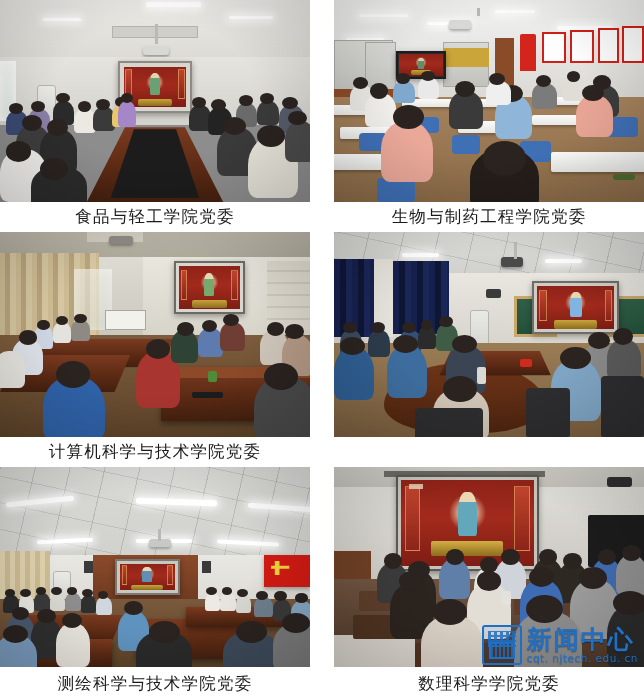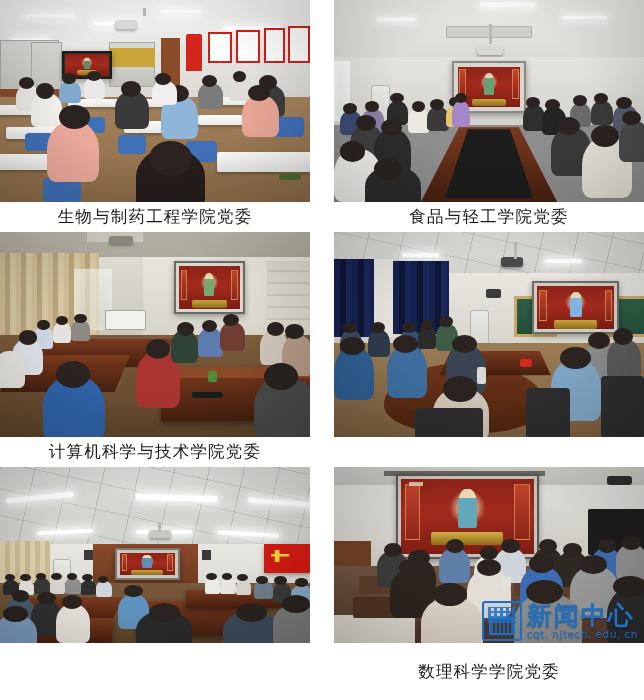--- a/index.html
+++ b/index.html
@@ -19,21 +19,21 @@
   }
   .cell { position: relative; display: flex; flex-direction: column; }
   .photo {
     width: 100%;
     position: relative;
     overflow: hidden;
     background: #8d8d8d;
   }
   .r1 .photo { height: 202px; }
   .r2 .photo { height: 205px; }
-  .r3 .photo { height: 176px; }
+  .r3 .photo { height: 200px; }
   .caption {
     flex: 1 1 auto;
     display: flex;
     align-items: center;
     justify-content: center;
     font-size: 16.5px;
     color: #1a1a1a;
     letter-spacing: 1.2px;
     background: #ffffff;
     line-height: 1;
@@ -197,120 +197,20 @@
     font-size: 10.5px; line-height: 1.25;
     color: #1f6fc4;
     letter-spacing: .5px;
     text-shadow: 0 1px 1px rgba(0,0,0,.3);
   }
 </style>
 </head>
 <body>
 
 <div class="grid">
-
-  <div class="cell r1">
-    <div class="photo blur">
-      <div class="scene">
-        <div class="layer ceiling-white" style="height:34%"></div>
-        <div class="layer lamp" style="left:8%;top:7%;width:16%;height:3px"></div>
-        <div class="layer lamp" style="left:30%;top:11%;width:14%;height:3px"></div>
-        <div class="layer lamp" style="left:52%;top:5%;width:13%;height:3px"></div>
-        <div class="layer lamp" style="left:72%;top:13%;width:18%;height:4px"></div>
-        <div class="layer lamp" style="left:4%;top:19%;width:12%;height:3px"></div>
-        <div class="layer projector" style="left:37%;top:10%;width:22px;height:9px"></div>
-        <div class="layer proj-rod" style="left:46%;top:4%;width:3px;height:8px"></div>
-
-        <div class="layer wall" style="top:30%;height:26%"></div>
-
-        <div class="layer cabinet" style="left:0%;top:20%;width:19%;height:26%"></div>
-        <div class="layer cabinet" style="left:10%;top:21%;width:10%;height:24%"></div>
-        <div class="layer" style="left:0%;top:44%;width:20%;height:6%;background:#8a4b28"></div>
-        <div class="layer cabinet" style="left:35%;top:21%;width:15%;height:22%"></div>
-        <div class="layer" style="left:35%;top:24%;width:15%;height:9%;background:#c9a53a"></div>
-
-        <div class="layer screen-frame" style="left:20%;top:25%;width:16%;height:14%">
-          <div class="screen-img"></div>
-          <div class="screen-figure" style="left:44%;top:24%;width:13%;height:42%"></div>
-          <div class="screen-desk"></div>
-        </div>
-
-        <div class="layer" style="left:52%;top:19%;width:6%;height:23%;background:#8a4b28"></div>
-
-        <div class="layer" style="left:60%;top:17%;width:5%;height:18%;background:#d3251c;border-radius:2px 2px 0 0"></div>
-
-        <div class="layer redpanel" style="left:67%;top:16%;width:8%;height:15%"></div>
-        <div class="layer redpanel" style="left:76%;top:15%;width:8%;height:16%"></div>
-        <div class="layer redpanel" style="left:85%;top:14%;width:7%;height:17%"></div>
-        <div class="layer redpanel" style="left:93%;top:13%;width:7%;height:18%"></div>
-
-        <div class="layer floor" style="height:52%"></div>
-
-        <div class="layer table-white" style="left:-2%;top:52%;width:20%;height:5%"></div>
-        <div class="layer table-white" style="left:22%;top:49%;width:16%;height:4%"></div>
-        <div class="layer table-white" style="left:44%;top:49%;width:16%;height:4%"></div>
-        <div class="layer table-white" style="left:68%;top:48%;width:18%;height:4%"></div>
-        <div class="layer table-white" style="left:2%;top:63%;width:22%;height:6%"></div>
-        <div class="layer table-white" style="left:40%;top:60%;width:20%;height:6%"></div>
-        <div class="layer table-white" style="left:64%;top:57%;width:22%;height:5%"></div>
-        <div class="layer table-white" style="left:-4%;top:76%;width:26%;height:8%"></div>
-        <div class="layer table-white" style="left:70%;top:75%;width:34%;height:10%"></div>
-
-        <div class="layer chair-blue" style="left:8%;top:66%;width:9%;height:9%"></div>
-        <div class="layer chair-blue" style="left:26%;top:58%;width:8%;height:8%"></div>
-        <div class="layer chair-blue" style="left:38%;top:67%;width:9%;height:9%"></div>
-        <div class="layer chair-blue" style="left:60%;top:70%;width:10%;height:10%"></div>
-        <div class="layer chair-blue" style="left:14%;top:88%;width:12%;height:12%"></div>
-        <div class="layer chair-blue" style="left:88%;top:58%;width:10%;height:10%"></div>
-
-        <div class="person" style="left:5%;top:42%;width:8%;height:13%;background:#e8e6e2"></div>
-        <div class="head" style="left:6%;top:38%;width:5%;height:6%"></div>
-
-        <div class="person" style="left:19%;top:40%;width:7%;height:11%;background:#7fa8cc"></div>
-        <div class="head" style="left:20%;top:36%;width:4.5%;height:5.5%"></div>
-
-        <div class="person" style="left:27%;top:38%;width:7%;height:11%;background:#e9e9e9"></div>
-        <div class="head" style="left:28%;top:35%;width:4.5%;height:5%"></div>
-
-        <div class="person" style="left:10%;top:46%;width:10%;height:17%;background:#f0eeea"></div>
-        <div class="head" style="left:11.5%;top:41%;width:6%;height:8%"></div>
-
-        <div class="person" style="left:37%;top:45%;width:11%;height:19%;background:#3a3a3a"></div>
-        <div class="head" style="left:39%;top:40%;width:6.5%;height:8%"></div>
-
-        <div class="person" style="left:52%;top:47%;width:12%;height:22%;background:#8fb6d8"></div>
-        <div class="head" style="left:54%;top:42%;width:7%;height:8.5%"></div>
-
-        <div class="person" style="left:49%;top:40%;width:8%;height:12%;background:#efefef"></div>
-        <div class="head" style="left:50%;top:36%;width:5%;height:6%"></div>
-
-        <div class="person" style="left:64%;top:41%;width:8%;height:13%;background:#7b7b7b"></div>
-        <div class="head" style="left:65%;top:37%;width:5%;height:6%"></div>
-
-        <div class="person" style="left:74%;top:39%;width:7%;height:11%;background:#e0dcd6"></div>
-        <div class="head" style="left:75%;top:35%;width:4.5%;height:5.5%"></div>
-
-        <div class="person" style="left:82%;top:42%;width:10%;height:16%;background:#3c3c3c"></div>
-        <div class="head" style="left:83.5%;top:37%;width:6%;height:7.5%"></div>
-
-        <div class="person" style="left:78%;top:47%;width:12%;height:21%;background:#e8a596"></div>
-        <div class="head" style="left:80%;top:42%;width:7%;height:8%"></div>
-
-        <div class="person" style="left:15%;top:60%;width:17%;height:30%;background:#eaa899"></div>
-        <div class="head" style="left:19%;top:52%;width:10%;height:12%"></div>
-
-        <div class="person" style="left:44%;top:74%;width:22%;height:30%;background:#241d1a"></div>
-        <div class="head" style="left:48%;top:70%;width:14%;height:17%"></div>
-
-        <div class="layer" style="left:90%;top:86%;width:7%;height:3%;background:#4c6b2e;border-radius:3px"></div>
-        <div class="vignette"></div>
-      </div>
-    </div>
-    <div class="caption">生物与制药工程学院党委</div>
-  </div>
 
   <div class="cell r1">
     <div class="photo blur">
       <div class="scene">
         <div class="layer ceiling-white" style="height:30%;background:linear-gradient(180deg,#eceae6,#dcdad4)"></div>
         <div class="layer lamp" style="left:47%;top:1%;width:18%;height:5px"></div>
         <div class="layer lamp" style="left:14%;top:9%;width:12%;height:3px"></div>
         <div class="layer lamp" style="left:74%;top:8%;width:14%;height:3px"></div>
         <div class="layer" style="left:36%;top:13%;width:28%;height:6%;background:#cfcfca;border:1px solid #b3b3ae"></div>
         <div class="layer proj-rod" style="left:50%;top:12%;width:3px;height:10%"></div>
@@ -373,20 +273,120 @@
         <div class="head" style="left:83%;top:62%;width:9%;height:11%"></div>
         <div class="person" style="left:92%;top:60%;width:10%;height:20%;background:#4a4a4a"></div>
         <div class="head" style="left:93%;top:55%;width:6%;height:7%"></div>
 
         <div class="vignette"></div>
       </div>
     </div>
     <div class="caption">食品与轻工学院党委</div>
   </div>
 
+  <div class="cell r1">
+    <div class="photo blur">
+      <div class="scene">
+        <div class="layer ceiling-white" style="height:34%"></div>
+        <div class="layer lamp" style="left:8%;top:7%;width:16%;height:3px"></div>
+        <div class="layer lamp" style="left:30%;top:11%;width:14%;height:3px"></div>
+        <div class="layer lamp" style="left:52%;top:5%;width:13%;height:3px"></div>
+        <div class="layer lamp" style="left:72%;top:13%;width:18%;height:4px"></div>
+        <div class="layer lamp" style="left:4%;top:19%;width:12%;height:3px"></div>
+        <div class="layer projector" style="left:37%;top:10%;width:22px;height:9px"></div>
+        <div class="layer proj-rod" style="left:46%;top:4%;width:3px;height:8px"></div>
+
+        <div class="layer wall" style="top:30%;height:26%"></div>
+
+        <div class="layer cabinet" style="left:0%;top:20%;width:19%;height:26%"></div>
+        <div class="layer cabinet" style="left:10%;top:21%;width:10%;height:24%"></div>
+        <div class="layer" style="left:0%;top:44%;width:20%;height:6%;background:#8a4b28"></div>
+        <div class="layer cabinet" style="left:35%;top:21%;width:15%;height:22%"></div>
+        <div class="layer" style="left:35%;top:24%;width:15%;height:9%;background:#c9a53a"></div>
+
+        <div class="layer screen-frame" style="left:20%;top:25%;width:16%;height:14%">
+          <div class="screen-img"></div>
+          <div class="screen-figure" style="left:44%;top:24%;width:13%;height:42%"></div>
+          <div class="screen-desk"></div>
+        </div>
+
+        <div class="layer" style="left:52%;top:19%;width:6%;height:23%;background:#8a4b28"></div>
+
+        <div class="layer" style="left:60%;top:17%;width:5%;height:18%;background:#d3251c;border-radius:2px 2px 0 0"></div>
+
+        <div class="layer redpanel" style="left:67%;top:16%;width:8%;height:15%"></div>
+        <div class="layer redpanel" style="left:76%;top:15%;width:8%;height:16%"></div>
+        <div class="layer redpanel" style="left:85%;top:14%;width:7%;height:17%"></div>
+        <div class="layer redpanel" style="left:93%;top:13%;width:7%;height:18%"></div>
+
+        <div class="layer floor" style="height:52%"></div>
+
+        <div class="layer table-white" style="left:-2%;top:52%;width:20%;height:5%"></div>
+        <div class="layer table-white" style="left:22%;top:49%;width:16%;height:4%"></div>
+        <div class="layer table-white" style="left:44%;top:49%;width:16%;height:4%"></div>
+        <div class="layer table-white" style="left:68%;top:48%;width:18%;height:4%"></div>
+        <div class="layer table-white" style="left:2%;top:63%;width:22%;height:6%"></div>
+        <div class="layer table-white" style="left:40%;top:60%;width:20%;height:6%"></div>
+        <div class="layer table-white" style="left:64%;top:57%;width:22%;height:5%"></div>
+        <div class="layer table-white" style="left:-4%;top:76%;width:26%;height:8%"></div>
+        <div class="layer table-white" style="left:70%;top:75%;width:34%;height:10%"></div>
+
+        <div class="layer chair-blue" style="left:8%;top:66%;width:9%;height:9%"></div>
+        <div class="layer chair-blue" style="left:26%;top:58%;width:8%;height:8%"></div>
+        <div class="layer chair-blue" style="left:38%;top:67%;width:9%;height:9%"></div>
+        <div class="layer chair-blue" style="left:60%;top:70%;width:10%;height:10%"></div>
+        <div class="layer chair-blue" style="left:14%;top:88%;width:12%;height:12%"></div>
+        <div class="layer chair-blue" style="left:88%;top:58%;width:10%;height:10%"></div>
+
+        <div class="person" style="left:5%;top:42%;width:8%;height:13%;background:#e8e6e2"></div>
+        <div class="head" style="left:6%;top:38%;width:5%;height:6%"></div>
+
+        <div class="person" style="left:19%;top:40%;width:7%;height:11%;background:#7fa8cc"></div>
+        <div class="head" style="left:20%;top:36%;width:4.5%;height:5.5%"></div>
+
+        <div class="person" style="left:27%;top:38%;width:7%;height:11%;background:#e9e9e9"></div>
+        <div class="head" style="left:28%;top:35%;width:4.5%;height:5%"></div>
+
+        <div class="person" style="left:10%;top:46%;width:10%;height:17%;background:#f0eeea"></div>
+        <div class="head" style="left:11.5%;top:41%;width:6%;height:8%"></div>
+
+        <div class="person" style="left:37%;top:45%;width:11%;height:19%;background:#3a3a3a"></div>
+        <div class="head" style="left:39%;top:40%;width:6.5%;height:8%"></div>
+
+        <div class="person" style="left:52%;top:47%;width:12%;height:22%;background:#8fb6d8"></div>
+        <div class="head" style="left:54%;top:42%;width:7%;height:8.5%"></div>
+
+        <div class="person" style="left:49%;top:40%;width:8%;height:12%;background:#efefef"></div>
+        <div class="head" style="left:50%;top:36%;width:5%;height:6%"></div>
+
+        <div class="person" style="left:64%;top:41%;width:8%;height:13%;background:#7b7b7b"></div>
+        <div class="head" style="left:65%;top:37%;width:5%;height:6%"></div>
+
+        <div class="person" style="left:74%;top:39%;width:7%;height:11%;background:#e0dcd6"></div>
+        <div class="head" style="left:75%;top:35%;width:4.5%;height:5.5%"></div>
+
+        <div class="person" style="left:82%;top:42%;width:10%;height:16%;background:#3c3c3c"></div>
+        <div class="head" style="left:83.5%;top:37%;width:6%;height:7.5%"></div>
+
+        <div class="person" style="left:78%;top:47%;width:12%;height:21%;background:#e8a596"></div>
+        <div class="head" style="left:80%;top:42%;width:7%;height:8%"></div>
+
+        <div class="person" style="left:15%;top:60%;width:17%;height:30%;background:#eaa899"></div>
+        <div class="head" style="left:19%;top:52%;width:10%;height:12%"></div>
+
+        <div class="person" style="left:44%;top:74%;width:22%;height:30%;background:#241d1a"></div>
+        <div class="head" style="left:48%;top:70%;width:14%;height:17%"></div>
+
+        <div class="layer" style="left:90%;top:86%;width:7%;height:3%;background:#4c6b2e;border-radius:3px"></div>
+        <div class="vignette"></div>
+      </div>
+    </div>
+    <div class="caption">生物与制药工程学院党委</div>
+  </div>
+
   <div class="cell r2">
     <div class="photo blur">
       <div class="scene">
         <div class="layer" style="top:0;left:0;right:0;height:16%;background:linear-gradient(180deg,#b9b5a8,#a9a597)"></div>
         <div class="layer" style="left:28%;top:0;width:18%;height:5%;background:#cfcbbe"></div>
         <div class="layer projector" style="left:35%;top:2%;width:24px;height:8px;background:#8c8a82"></div>
 
         <div class="layer wall" style="top:12%;height:40%;background:linear-gradient(180deg,#dedbd2,#c9c6bc)"></div>
         <div class="layer" style="left:46%;top:12%;right:0;height:40%;background:linear-gradient(180deg,#e9e6dd,#d6d3c9)"></div>
 
@@ -608,20 +608,21 @@
         <div class="person" style="left:44%;top:82%;width:18%;height:24%;background:#2a2a2a"></div>
         <div class="head" style="left:48%;top:77%;width:10%;height:11%"></div>
 
         <div class="person" style="left:72%;top:82%;width:18%;height:24%;background:#3e4a5a"></div>
         <div class="head" style="left:76%;top:77%;width:10%;height:11%"></div>
         <div class="person" style="left:88%;top:78%;width:15%;height:24%;background:#7a7a7a"></div>
         <div class="head" style="left:91%;top:73%;width:9%;height:10%"></div>
         <div class="vignette"></div>
       </div>
     </div>
+    <div class="caption">测绘科学与技术学院党委</div>
   </div>
 
   <div class="cell r3">
     <div class="photo blur">
       <div class="scene">
         <div class="layer" style="top:0;left:0;right:0;height:14%;background:linear-gradient(180deg,#cfcdc6,#bdbbb4)"></div>
         <div class="layer" style="left:16%;top:2%;width:52%;height:3%;background:#6d6b66"></div>
         <div class="layer" style="left:88%;top:5%;width:8%;height:5%;background:#2e2e2e;border-radius:3px"></div>
 
         <div class="layer wall" style="top:10%;height:48%;background:linear-gradient(180deg,#dedcd6,#c9c7c0)"></div>

